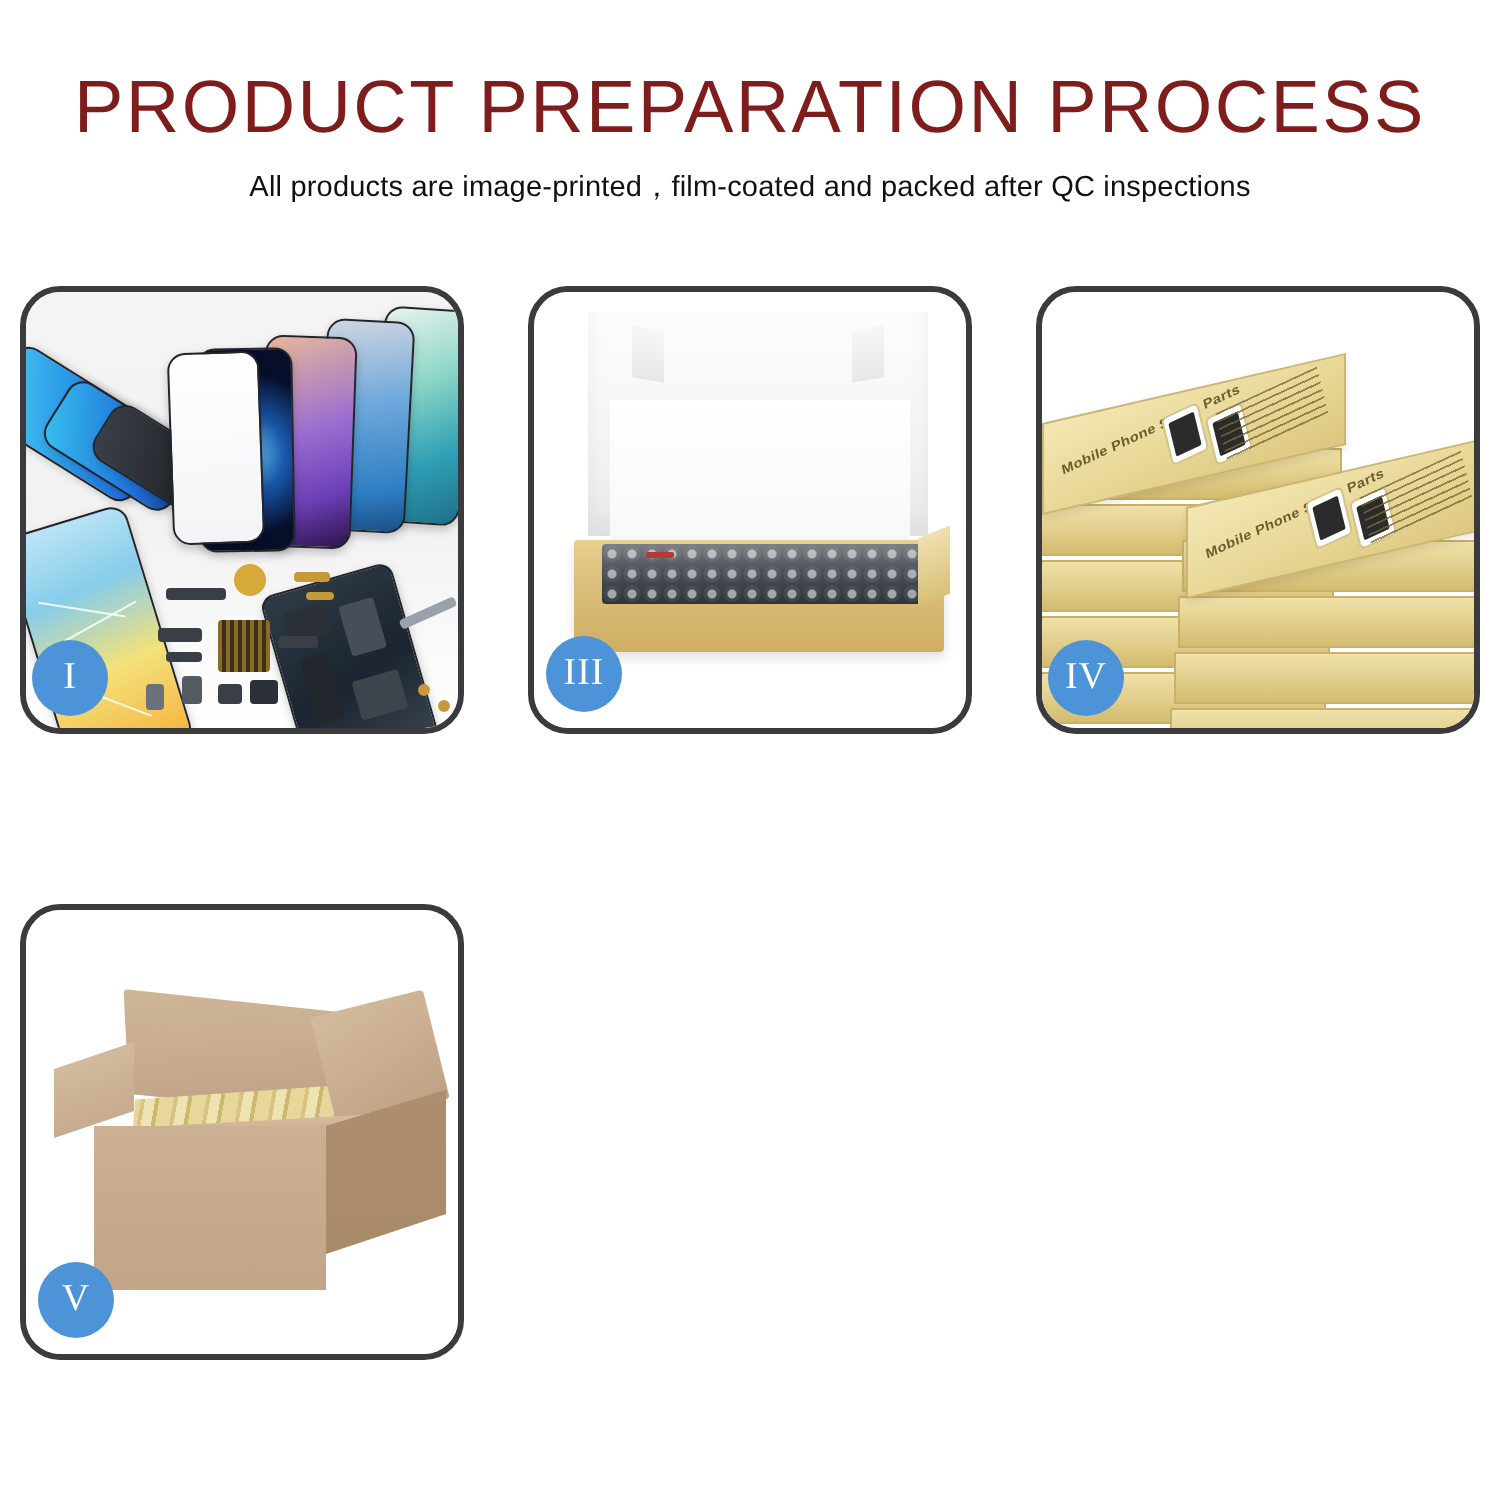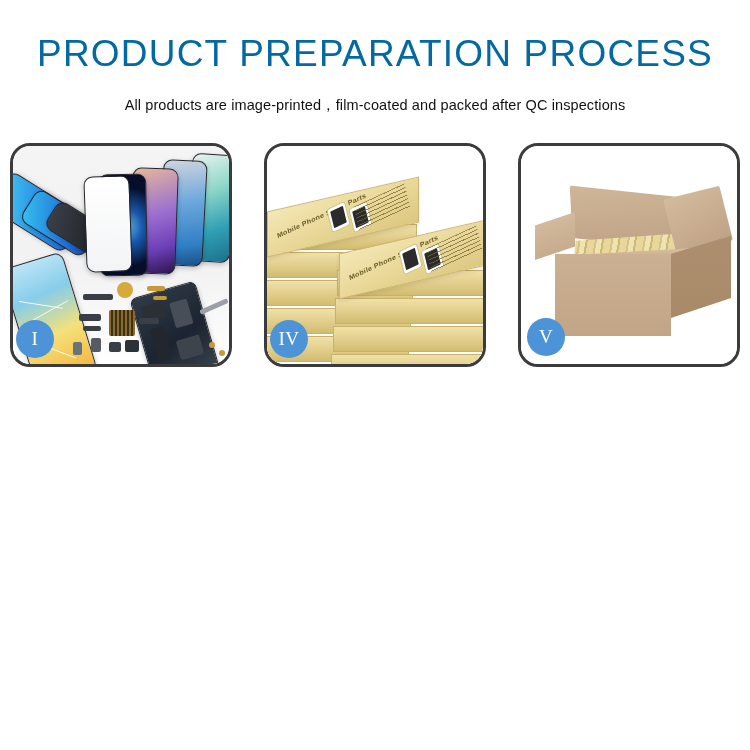--- a/index.html
+++ b/index.html
@@ -27,26 +27,26 @@
     top: 32px;
     left: 0;
     width: 750px;
     text-align: center;
   }
   .title {
     font-family: "Liberation Sans", sans-serif;
     font-size: 37px;
     font-weight: 400;
     letter-spacing: 1.2px;
-    color: #0369a1;
+    color: #7f1d1d;
     line-height: 44px;
     white-space: nowrap;
   }
   .subtitle {
-    margin-top: 20px;
+    margin-top: 8px;
     font-family: "Liberation Sans", sans-serif;
     font-size: 14.5px;
     font-weight: 400;
     color: #111111;
     letter-spacing: 0.1px;
     white-space: nowrap;
   }
 
   
   .grid {
@@ -472,20 +472,36 @@
         <span class="part" style="left:112px;top:194px;width:14px;height:12px;background:#2c3138;"></span>
         <span class="part" style="left:60px;top:196px;width:9px;height:13px;background:#6b727a;"></span>
         <span class="part gold" style="left:196px;top:196px;width:6px;height:6px;border-radius:50%;"></span>
         <span class="part gold" style="left:206px;top:204px;width:6px;height:6px;border-radius:50%;"></span>
         <span class="part" style="left:186px;top:158px;width:30px;height:5px;background:#9aa1a8;transform:rotate(-24deg);"></span>
       </div>
       <div class="badge">I</div>
     </div>
 
 
+    <div class="panel">
+      <div class="panel-media">
+        <div class="p3-bg"></div>
+        <div class="box3-lid">
+          <span class="box3-lid-tab-l"></span>
+          <span class="box3-lid-tab-r"></span>
+        </div>
+        <div class="box3-foam"></div>
+        <div class="box3-body"></div>
+        <div class="box3-inner-dark"></div>
+        <div class="box3-inner-wrap"></div>
+        <span class="box3-red"></span>
+        <span class="box3-flap-r"></span>
+      </div>
+      <div class="badge inset">III</div>
+    </div>
 
     <div class="panel">
       <div class="panel-media">
         <div class="p4-bg"></div>
         <div class="stack">
 
           <div class="sbox" style="left:4px;  top:60px;"></div>
           <div class="sbox" style="left:2px;  top:88px;"></div>
           <div class="sbox" style="left:0px;  top:116px;"></div>
           <div class="sbox" style="left:-2px; top:144px;"></div>

